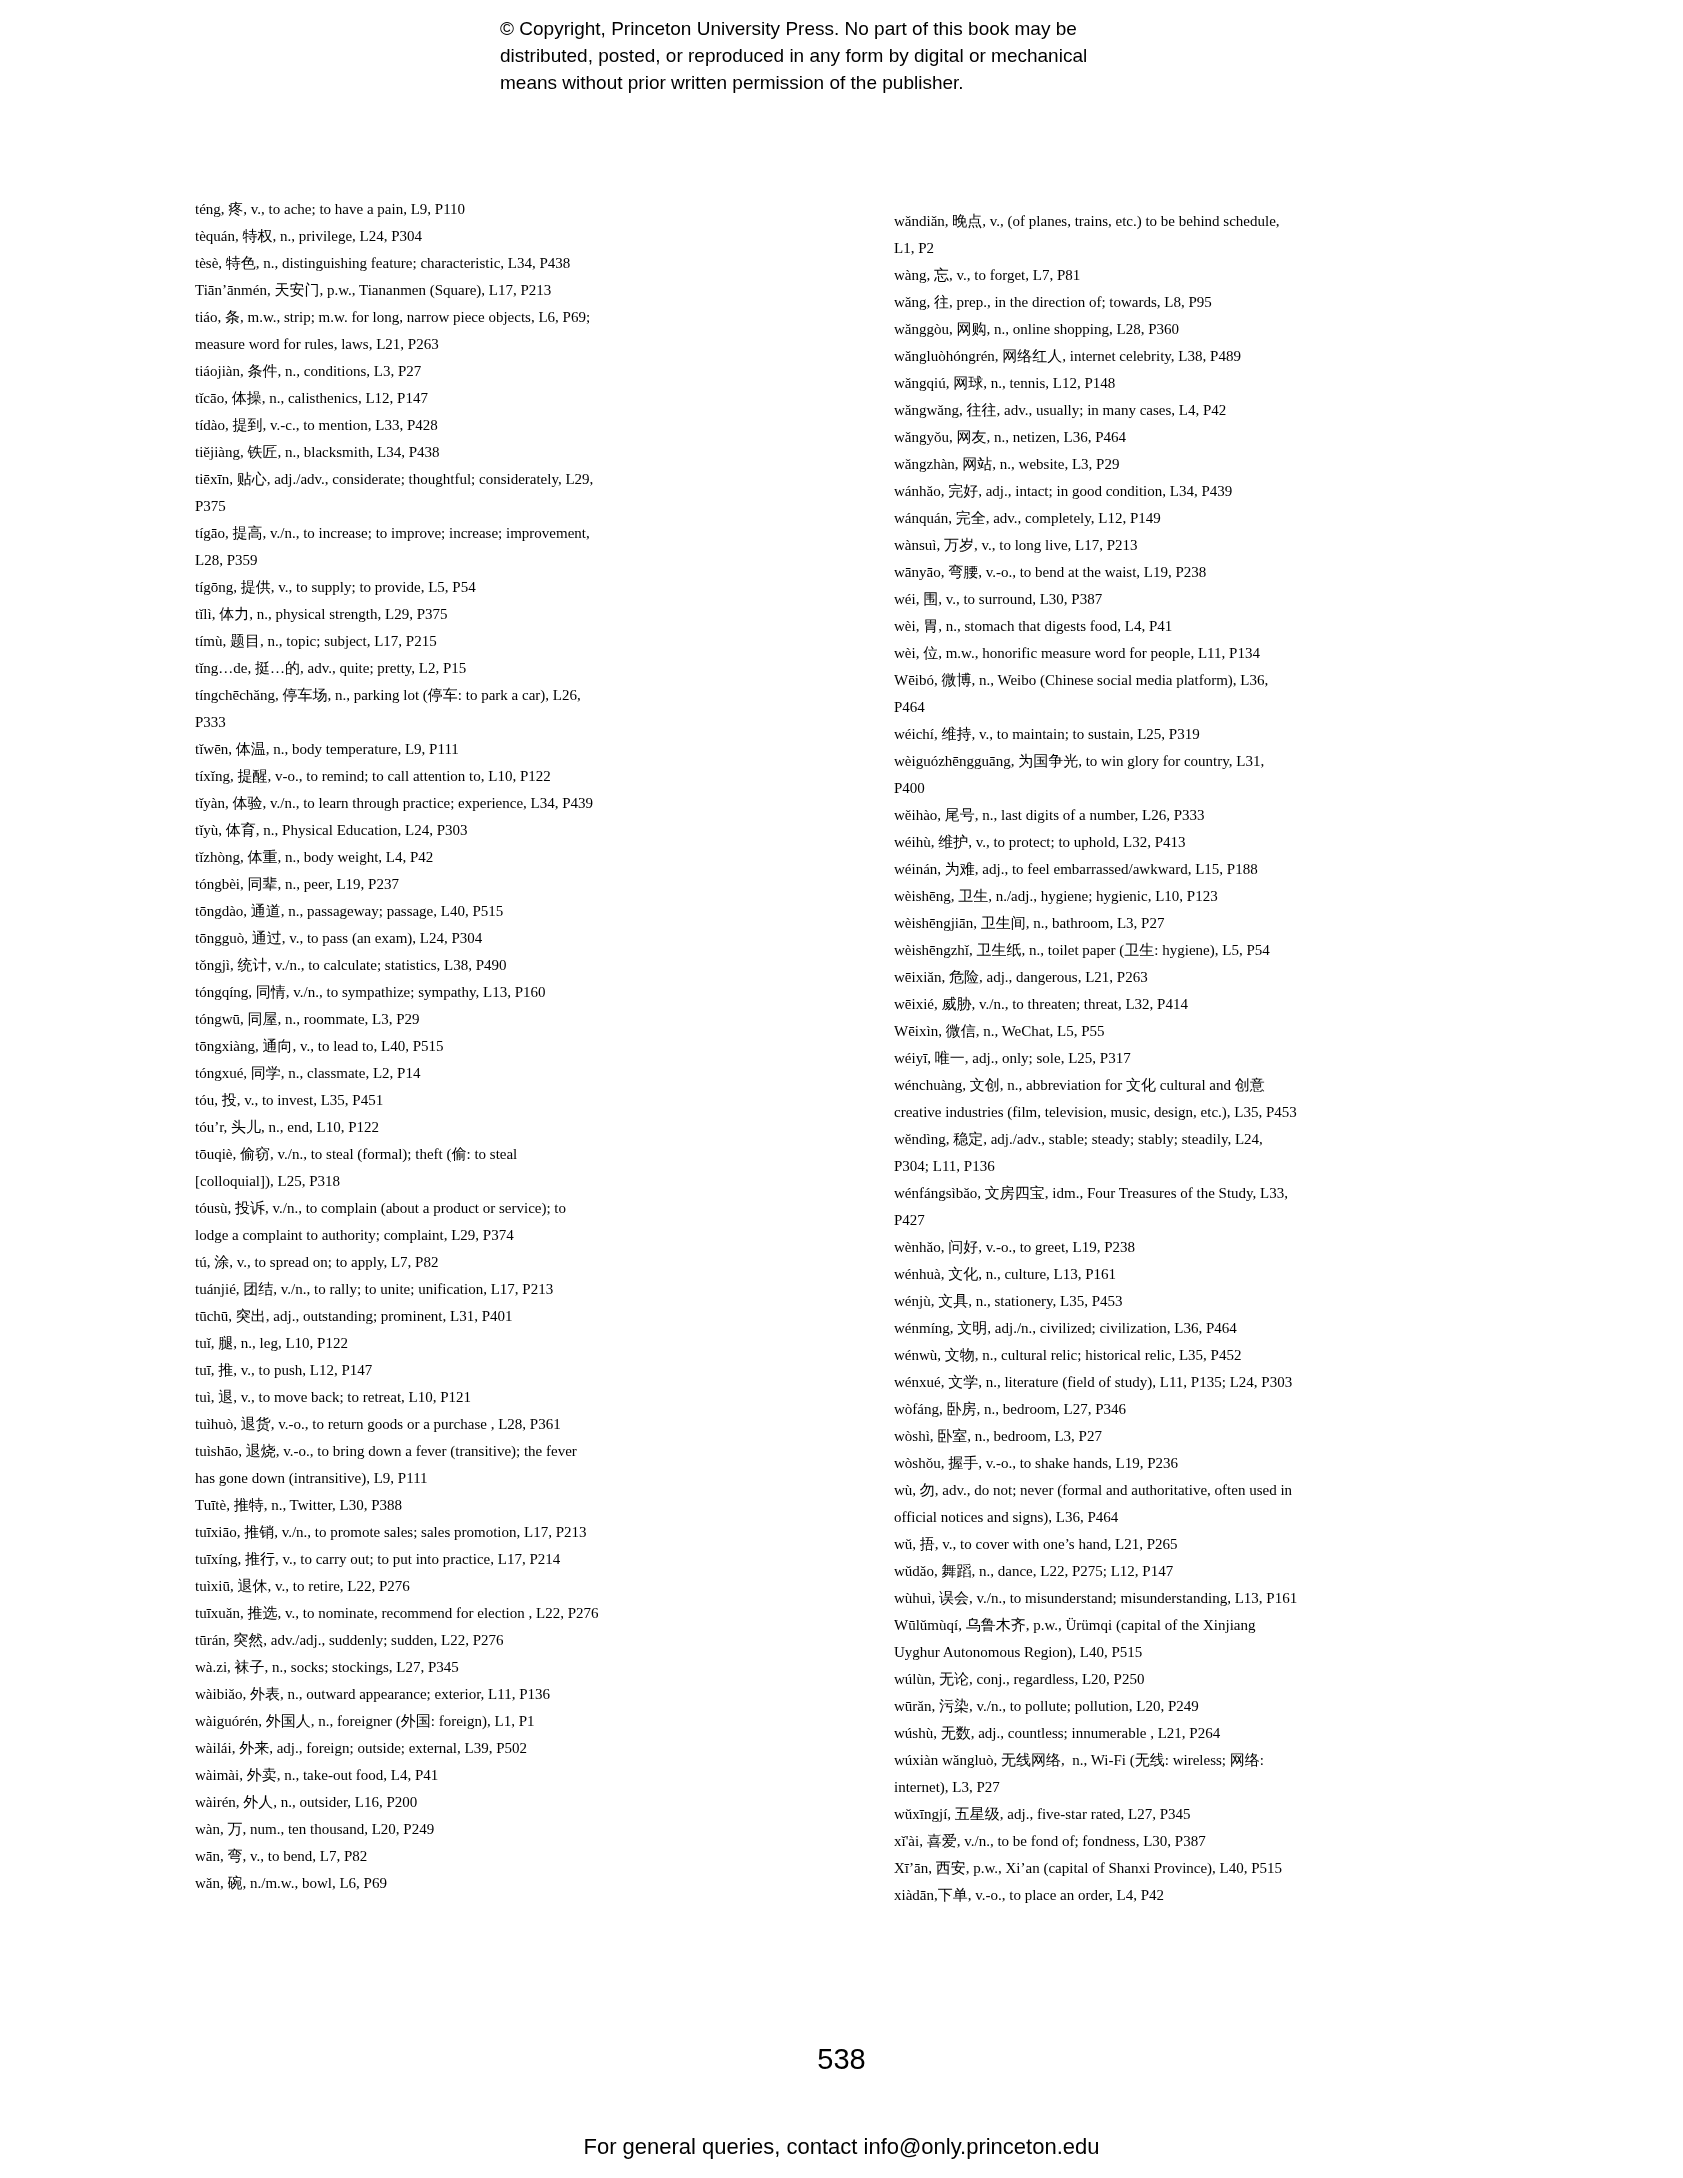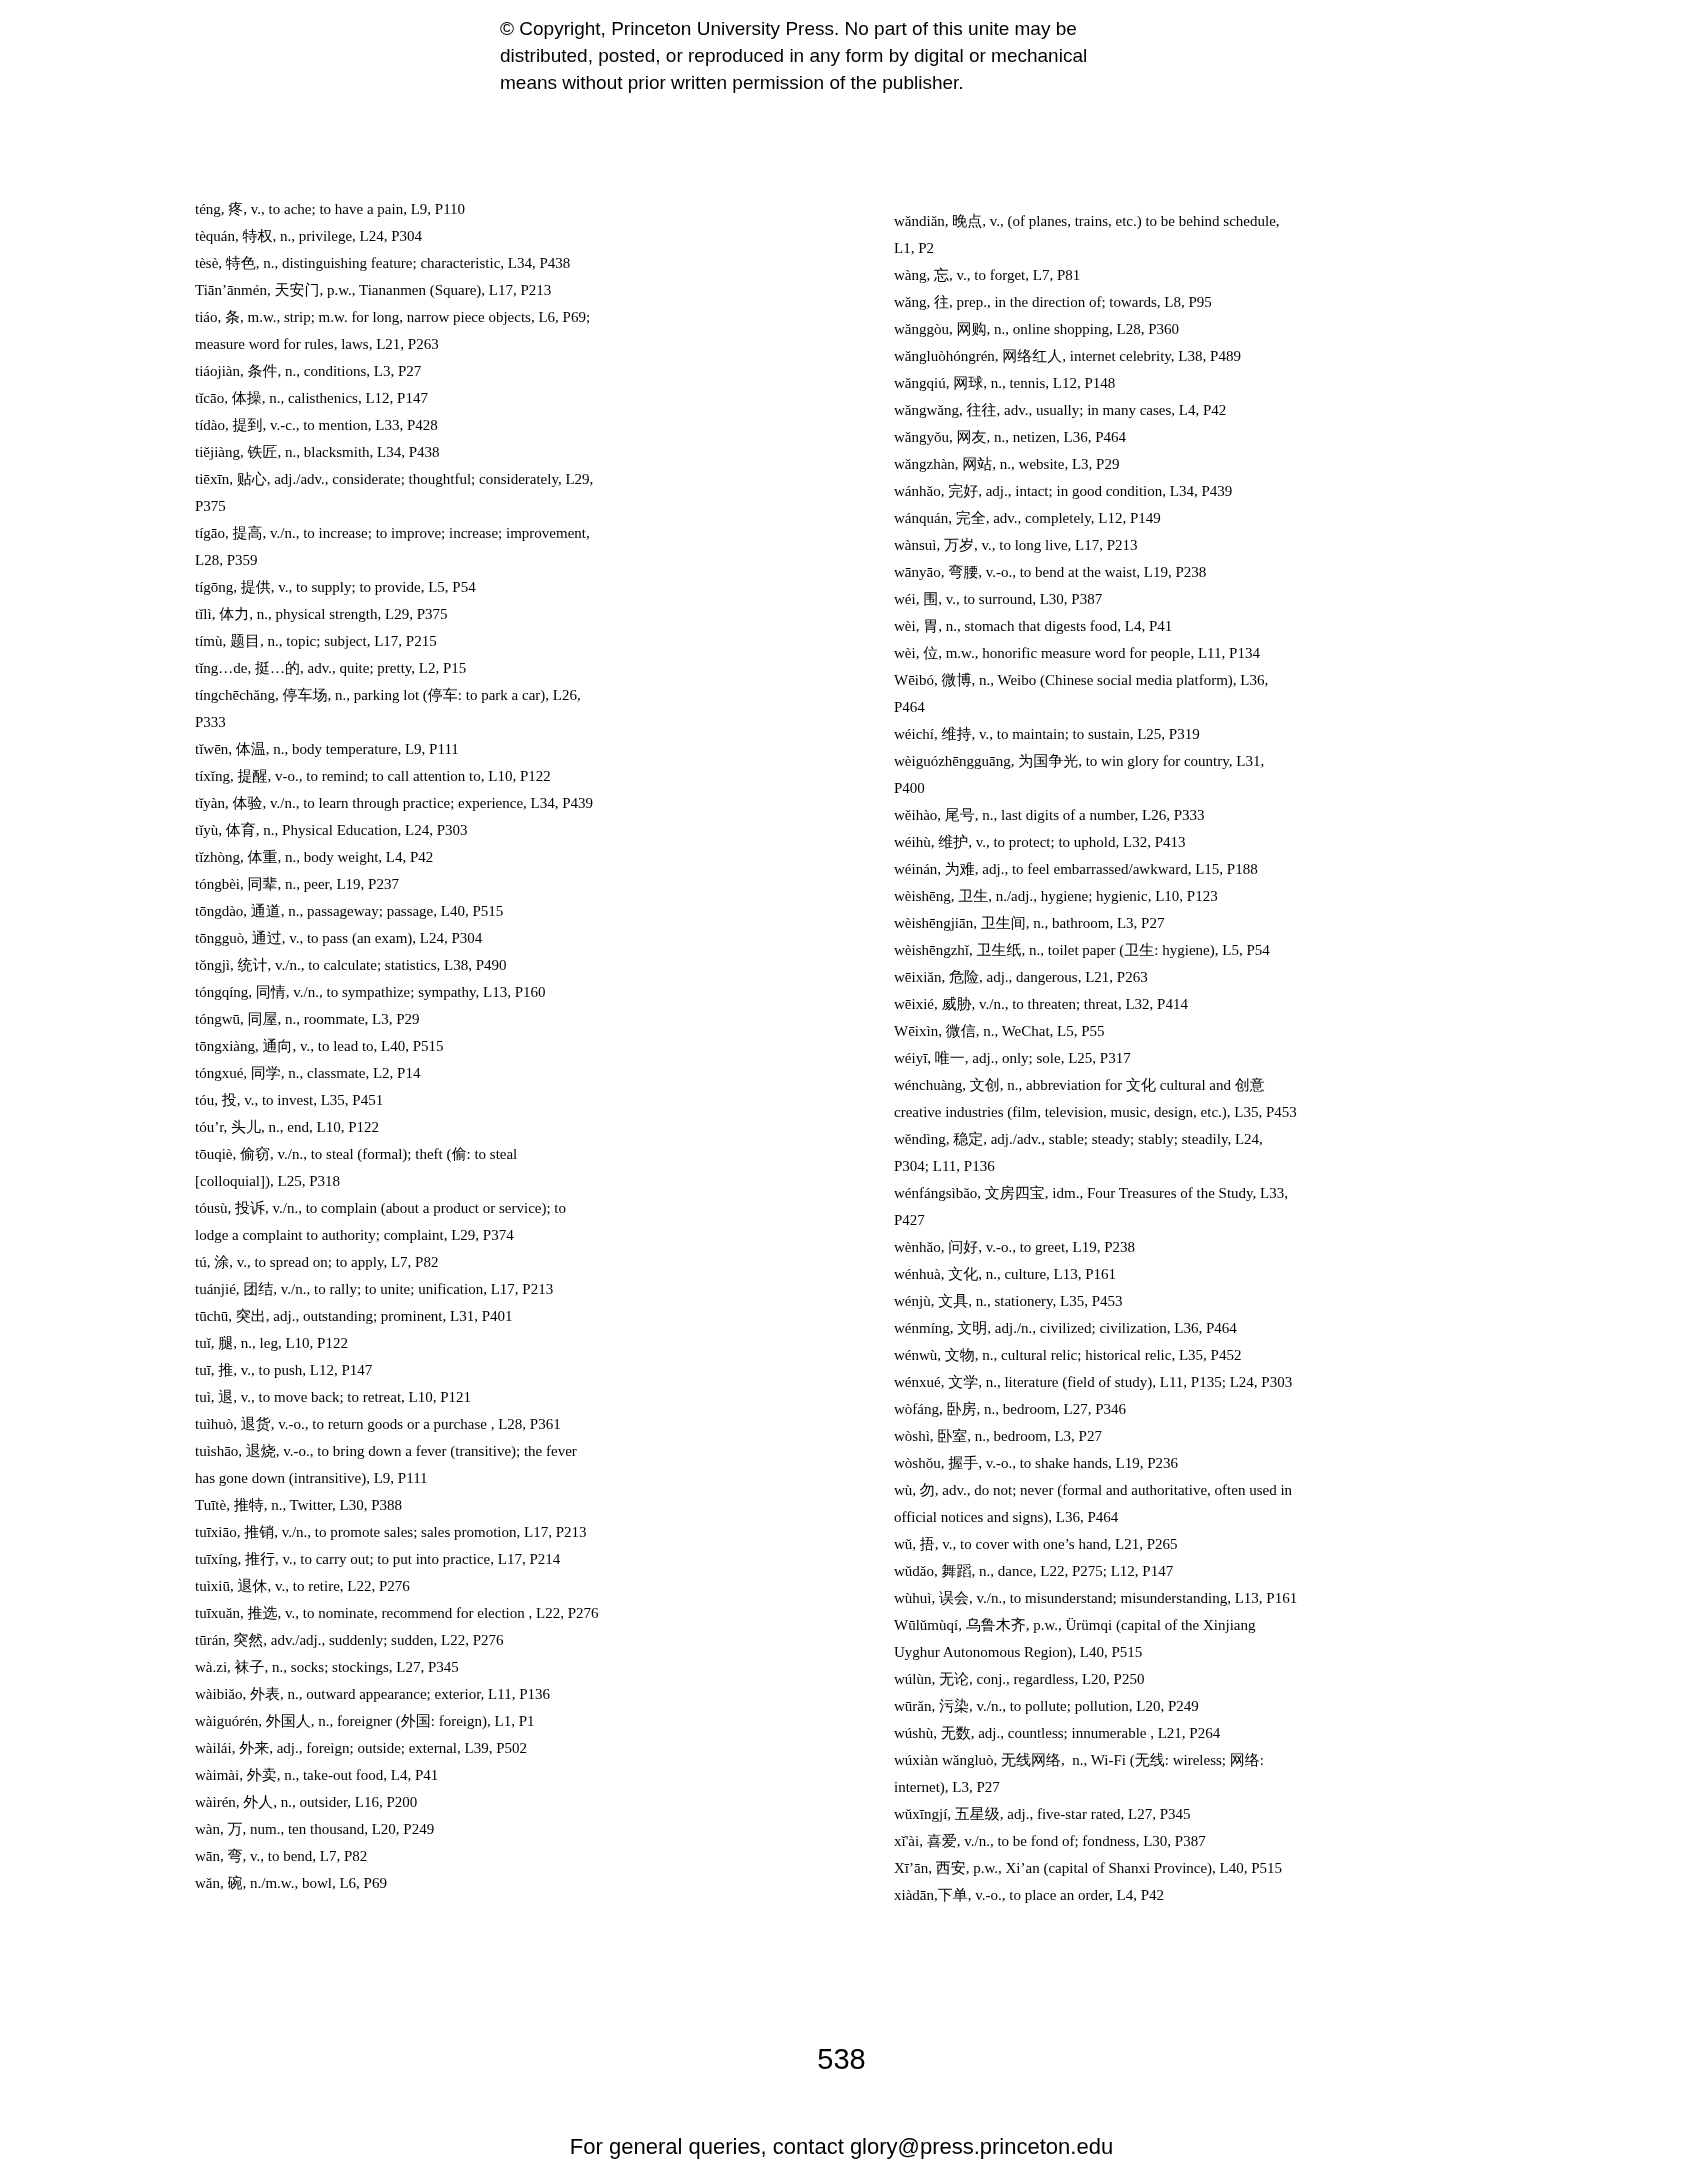--- a/index.html
+++ b/index.html
@@ -32,25 +32,25 @@
     position:absolute;top:2134px;left:0;width:1683px;
     text-align:center;
     font-family:"Liberation Sans",sans-serif;
     font-size:22px;
   }
 </style>
 </head>
 <body>
 
 <div class="copyright">
-    <div class="gline">© Copyright, Princeton University Press. No part of this unite may be</div>
+    <div class="gline">© Copyright, Princeton University Press. No part of this book may be</div>
     <div class="gline">distributed, posted, or reproduced in any form by digital or mechanical</div>
     <div class="gline">means without prior written permission of the publisher.</div>
   </div>
 
 <div class="gcol gcol-left"><div class="gline">téng, 疼, v., to ache; to have a pain, L9, P110</div><div class="gline">tèquán, 特权, n., privilege, L24, P304</div><div class="gline">tèsè, 特色, n., distinguishing feature; characteristic, L34, P438</div><div class="gline">Tiān’ānmén, 天安门, p.w., Tiananmen (Square), L17, P213</div><div class="gline">tiáo, 条, m.w., strip; m.w. for long, narrow piece objects, L6, P69;</div><div class="gline">measure word for rules, laws, L21, P263</div><div class="gline">tiáojiàn, 条件, n., conditions, L3, P27</div><div class="gline">tǐcāo, 体操, n., calisthenics, L12, P147</div><div class="gline">tídào, 提到, v.-c., to mention, L33, P428</div><div class="gline">tiějiàng, 铁匠, n., blacksmith, L34, P438</div><div class="gline">tiēxīn, 贴心, adj./adv., considerate; thoughtful; considerately, L29,</div><div class="gline">P375</div><div class="gline">tígāo, 提高, v./n., to increase; to improve; increase; improvement,</div><div class="gline">L28, P359</div><div class="gline">tígōng, 提供, v., to supply; to provide, L5, P54</div><div class="gline">tǐlì, 体力, n., physical strength, L29, P375</div><div class="gline">tímù, 题目, n., topic; subject, L17, P215</div><div class="gline">tǐng…de, 挺…的, adv., quite; pretty, L2, P15</div><div class="gline">tíngchēchǎng, 停车场, n., parking lot (停车: to park a car), L26,</div><div class="gline">P333</div><div class="gline">tǐwēn, 体温, n., body temperature, L9, P111</div><div class="gline">tíxǐng, 提醒, v-o., to remind; to call attention to, L10, P122</div><div class="gline">tǐyàn, 体验, v./n., to learn through practice; experience, L34, P439</div><div class="gline">tǐyù, 体育, n., Physical Education, L24, P303</div><div class="gline">tǐzhòng, 体重, n., body weight, L4, P42</div><div class="gline">tóngbèi, 同辈, n., peer, L19, P237</div><div class="gline">tōngdào, 通道, n., passageway; passage, L40, P515</div><div class="gline">tōngguò, 通过, v., to pass (an exam), L24, P304</div><div class="gline">tǒngjì, 统计, v./n., to calculate; statistics, L38, P490</div><div class="gline">tóngqíng, 同情, v./n., to sympathize; sympathy, L13, P160</div><div class="gline">tóngwū, 同屋, n., roommate, L3, P29</div><div class="gline">tōngxiàng, 通向, v., to lead to, L40, P515</div><div class="gline">tóngxué, 同学, n., classmate, L2, P14</div><div class="gline">tóu, 投, v., to invest, L35, P451</div><div class="gline">tóu’r, 头儿, n., end, L10, P122</div><div class="gline">tōuqiè, 偷窃, v./n., to steal (formal); theft (偷: to steal</div><div class="gline">[colloquial]), L25, P318</div><div class="gline">tóusù, 投诉, v./n., to complain (about a product or service); to</div><div class="gline">lodge a complaint to authority; complaint, L29, P374</div><div class="gline">tú, 涂, v., to spread on; to apply, L7, P82</div><div class="gline">tuánjié, 团结, v./n., to rally; to unite; unification, L17, P213</div><div class="gline">tūchū, 突出, adj., outstanding; prominent, L31, P401</div><div class="gline">tuǐ, 腿, n., leg, L10, P122</div><div class="gline">tuī, 推, v., to push, L12, P147</div><div class="gline">tuì, 退, v., to move back; to retreat, L10, P121</div><div class="gline">tuìhuò, 退货, v.-o., to return goods or a purchase , L28, P361</div><div class="gline">tuìshāo, 退烧, v.-o., to bring down a fever (transitive); the fever</div><div class="gline">has gone down (intransitive), L9, P111</div><div class="gline">Tuītè, 推特, n., Twitter, L30, P388</div><div class="gline">tuīxiāo, 推销, v./n., to promote sales; sales promotion, L17, P213</div><div class="gline">tuīxíng, 推行, v., to carry out; to put into practice, L17, P214</div><div class="gline">tuìxiū, 退休, v., to retire, L22, P276</div><div class="gline">tuīxuǎn, 推选, v., to nominate, recommend for election , L22, P276</div><div class="gline">tūrán, 突然, adv./adj., suddenly; sudden, L22, P276</div><div class="gline">wà.zi, 袜子, n., socks; stockings, L27, P345</div><div class="gline">wàibiǎo, 外表, n., outward appearance; exterior, L11, P136</div><div class="gline">wàiguórén, 外国人, n., foreigner (外国: foreign), L1, P1</div><div class="gline">wàilái, 外来, adj., foreign; outside; external, L39, P502</div><div class="gline">wàimài, 外卖, n., take-out food, L4, P41</div><div class="gline">wàirén, 外人, n., outsider, L16, P200</div><div class="gline">wàn, 万, num., ten thousand, L20, P249</div><div class="gline">wān, 弯, v., to bend, L7, P82</div><div class="gline">wǎn, 碗, n./m.w., bowl, L6, P69</div></div>
 
 <div class="gcol gcol-right"><div class="gline">wǎndiǎn, 晚点, v., (of planes, trains, etc.) to be behind schedule,</div><div class="gline">L1, P2</div><div class="gline">wàng, 忘, v., to forget, L7, P81</div><div class="gline">wǎng, 往, prep., in the direction of; towards, L8, P95</div><div class="gline">wǎnggòu, 网购, n., online shopping, L28, P360</div><div class="gline">wǎngluòhóngrén, 网络红人, internet celebrity, L38, P489</div><div class="gline">wǎngqiú, 网球, n., tennis, L12, P148</div><div class="gline">wǎngwǎng, 往往, adv., usually; in many cases, L4, P42</div><div class="gline">wǎngyǒu, 网友, n., netizen, L36, P464</div><div class="gline">wǎngzhàn, 网站, n., website, L3, P29</div><div class="gline">wánhǎo, 完好, adj., intact; in good condition, L34, P439</div><div class="gline">wánquán, 完全, adv., completely, L12, P149</div><div class="gline">wànsuì, 万岁, v., to long live, L17, P213</div><div class="gline">wānyāo, 弯腰, v.-o., to bend at the waist, L19, P238</div><div class="gline">wéi, 围, v., to surround, L30, P387</div><div class="gline">wèi, 胃, n., stomach that digests food, L4, P41</div><div class="gline">wèi, 位, m.w., honorific measure word for people, L11, P134</div><div class="gline">Wēibó, 微博, n., Weibo (Chinese social media platform), L36,</div><div class="gline">P464</div><div class="gline">wéichí, 维持, v., to maintain; to sustain, L25, P319</div><div class="gline">wèiguózhēngguāng, 为国争光, to win glory for country, L31,</div><div class="gline">P400</div><div class="gline">wěihào, 尾号, n., last digits of a number, L26, P333</div><div class="gline">wéihù, 维护, v., to protect; to uphold, L32, P413</div><div class="gline">wéinán, 为难, adj., to feel embarrassed/awkward, L15, P188</div><div class="gline">wèishēng, 卫生, n./adj., hygiene; hygienic, L10, P123</div><div class="gline">wèishēngjiān, 卫生间, n., bathroom, L3, P27</div><div class="gline">wèishēngzhǐ, 卫生纸, n., toilet paper (卫生: hygiene), L5, P54</div><div class="gline">wēixiǎn, 危险, adj., dangerous, L21, P263</div><div class="gline">wēixié, 威胁, v./n., to threaten; threat, L32, P414</div><div class="gline">Wēixìn, 微信, n., WeChat, L5, P55</div><div class="gline">wéiyī, 唯一, adj., only; sole, L25, P317</div><div class="gline">wénchuàng, 文创, n., abbreviation for 文化 cultural and 创意</div><div class="gline">creative industries (film, television, music, design, etc.), L35, P453</div><div class="gline">wěndìng, 稳定, adj./adv., stable; steady; stably; steadily, L24,</div><div class="gline">P304; L11, P136</div><div class="gline">wénfángsìbǎo, 文房四宝, idm., Four Treasures of the Study, L33,</div><div class="gline">P427</div><div class="gline">wènhǎo, 问好, v.-o., to greet, L19, P238</div><div class="gline">wénhuà, 文化, n., culture, L13, P161</div><div class="gline">wénjù, 文具, n., stationery, L35, P453</div><div class="gline">wénmíng, 文明, adj./n., civilized; civilization, L36, P464</div><div class="gline">wénwù, 文物, n., cultural relic; historical relic, L35, P452</div><div class="gline">wénxué, 文学, n., literature (field of study), L11, P135; L24, P303</div><div class="gline">wòfáng, 卧房, n., bedroom, L27, P346</div><div class="gline">wòshì, 卧室, n., bedroom, L3, P27</div><div class="gline">wòshǒu, 握手, v.-o., to shake hands, L19, P236</div><div class="gline">wù, 勿, adv., do not; never (formal and authoritative, often used in</div><div class="gline">official notices and signs), L36, P464</div><div class="gline">wǔ, 捂, v., to cover with one’s hand, L21, P265</div><div class="gline">wǔdǎo, 舞蹈, n., dance, L22, P275; L12, P147</div><div class="gline">wùhuì, 误会, v./n., to misunderstand; misunderstanding, L13, P161</div><div class="gline">Wūlǔmùqí, 乌鲁木齐, p.w., Ürümqi (capital of the Xinjiang</div><div class="gline">Uyghur Autonomous Region), L40, P515</div><div class="gline">wúlùn, 无论, conj., regardless, L20, P250</div><div class="gline">wūrǎn, 污染, v./n., to pollute; pollution, L20, P249</div><div class="gline">wúshù, 无数, adj., countless; innumerable , L21, P264</div><div class="gline">wúxiàn wǎngluò, 无线网络,  n., Wi-Fi (无线: wireless; 网络:</div><div class="gline">internet), L3, P27</div><div class="gline">wǔxīngjí, 五星级, adj., five-star rated, L27, P345</div><div class="gline">xǐ'ài, 喜爱, v./n., to be fond of; fondness, L30, P387</div><div class="gline">Xī’ān, 西安, p.w., Xi’an (capital of Shanxi Province), L40, P515</div><div class="gline">xiàdān,下单, v.-o., to place an order, L4, P42</div></div>
 
 <div class="page-number">538</div>
 
-<div class="footer">For general queries, contact glory@press.princeton.edu</div>
+<div class="footer">For general queries, contact info@only.princeton.edu</div>
 
 
 </body></html>

